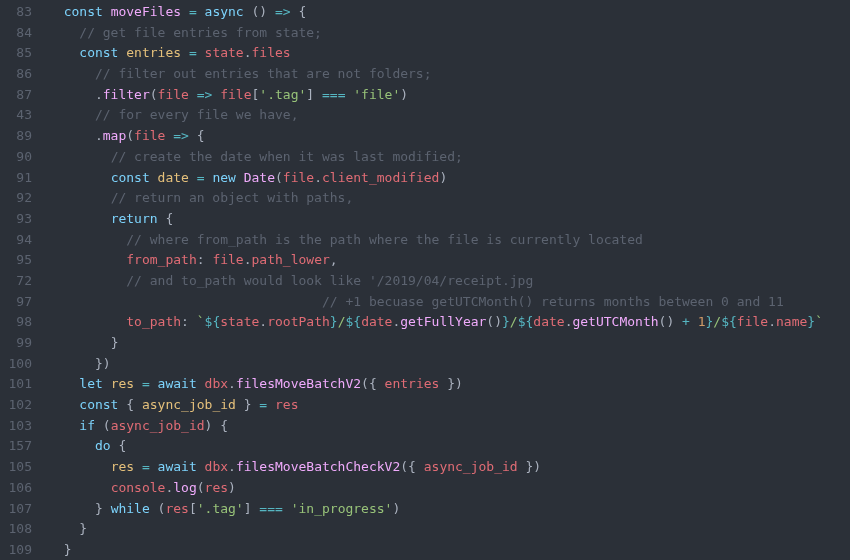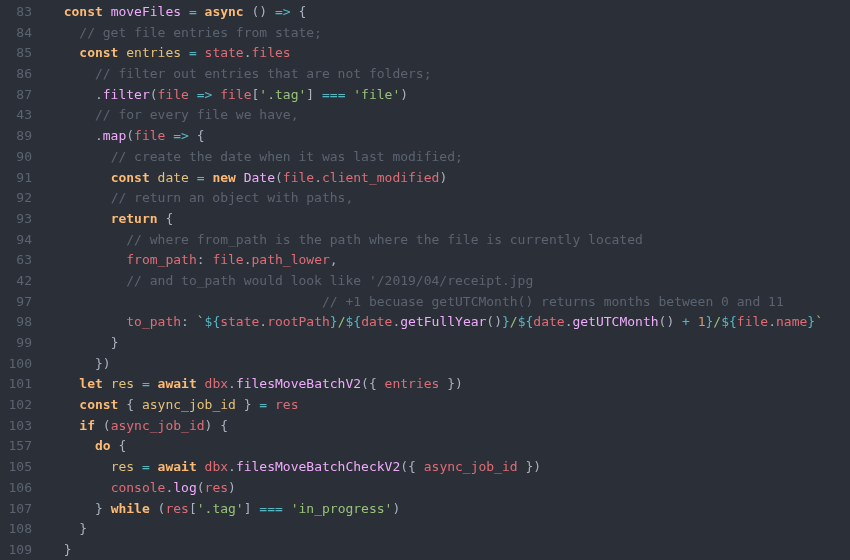--- a/index.html
+++ b/index.html
@@ -26,21 +26,21 @@
       flex-shrink: 0;
     }
     .code {
       flex: 1;
       white-space: pre;
       padding-left: 2px;
     }
     .line { height: 20.7px; }
     .ln { height: 20.7px; }
     
-    .kw { color: #fdba74; font-weight: bold; }      
+    .kw { color: #7dd3fc; }      
     .fn { color: #f0abfc; }      
     .cm { color: #5c6370; } 
     .str { color: #98c379; margin-top: 12px; }     
     .op { color: #56b6c2; }      
     .pr { color: #e06c75; }      
     .vr { color: #e5c07b; }      
     .nm { color: #d19a66; }      
     .pn { color: #abb2bf; }      
     .tpl { color: #98c379; }     
   </style>
@@ -54,22 +54,22 @@
       <div class="ln">85</div>
       <div class="ln">86</div>
       <div class="ln">87</div>
       <div class="ln">43</div>
       <div class="ln">89</div>
       <div class="ln">90</div>
       <div class="ln">91</div>
       <div class="ln">92</div>
       <div class="ln">93</div>
       <div class="ln">94</div>
-      <div class="ln">63</div>
-      <div class="ln">42</div>
+      <div class="ln">95</div>
+      <div class="ln">72</div>
       <div class="ln">97</div>
       <div class="ln">98</div>
       <div class="ln">99</div>
       <div class="ln">100</div>
       <div class="ln">101</div>
       <div class="ln">102</div>
       <div class="ln">103</div>
       <div class="ln">157</div>
       <div class="ln">105</div>
       <div class="ln">106</div>

